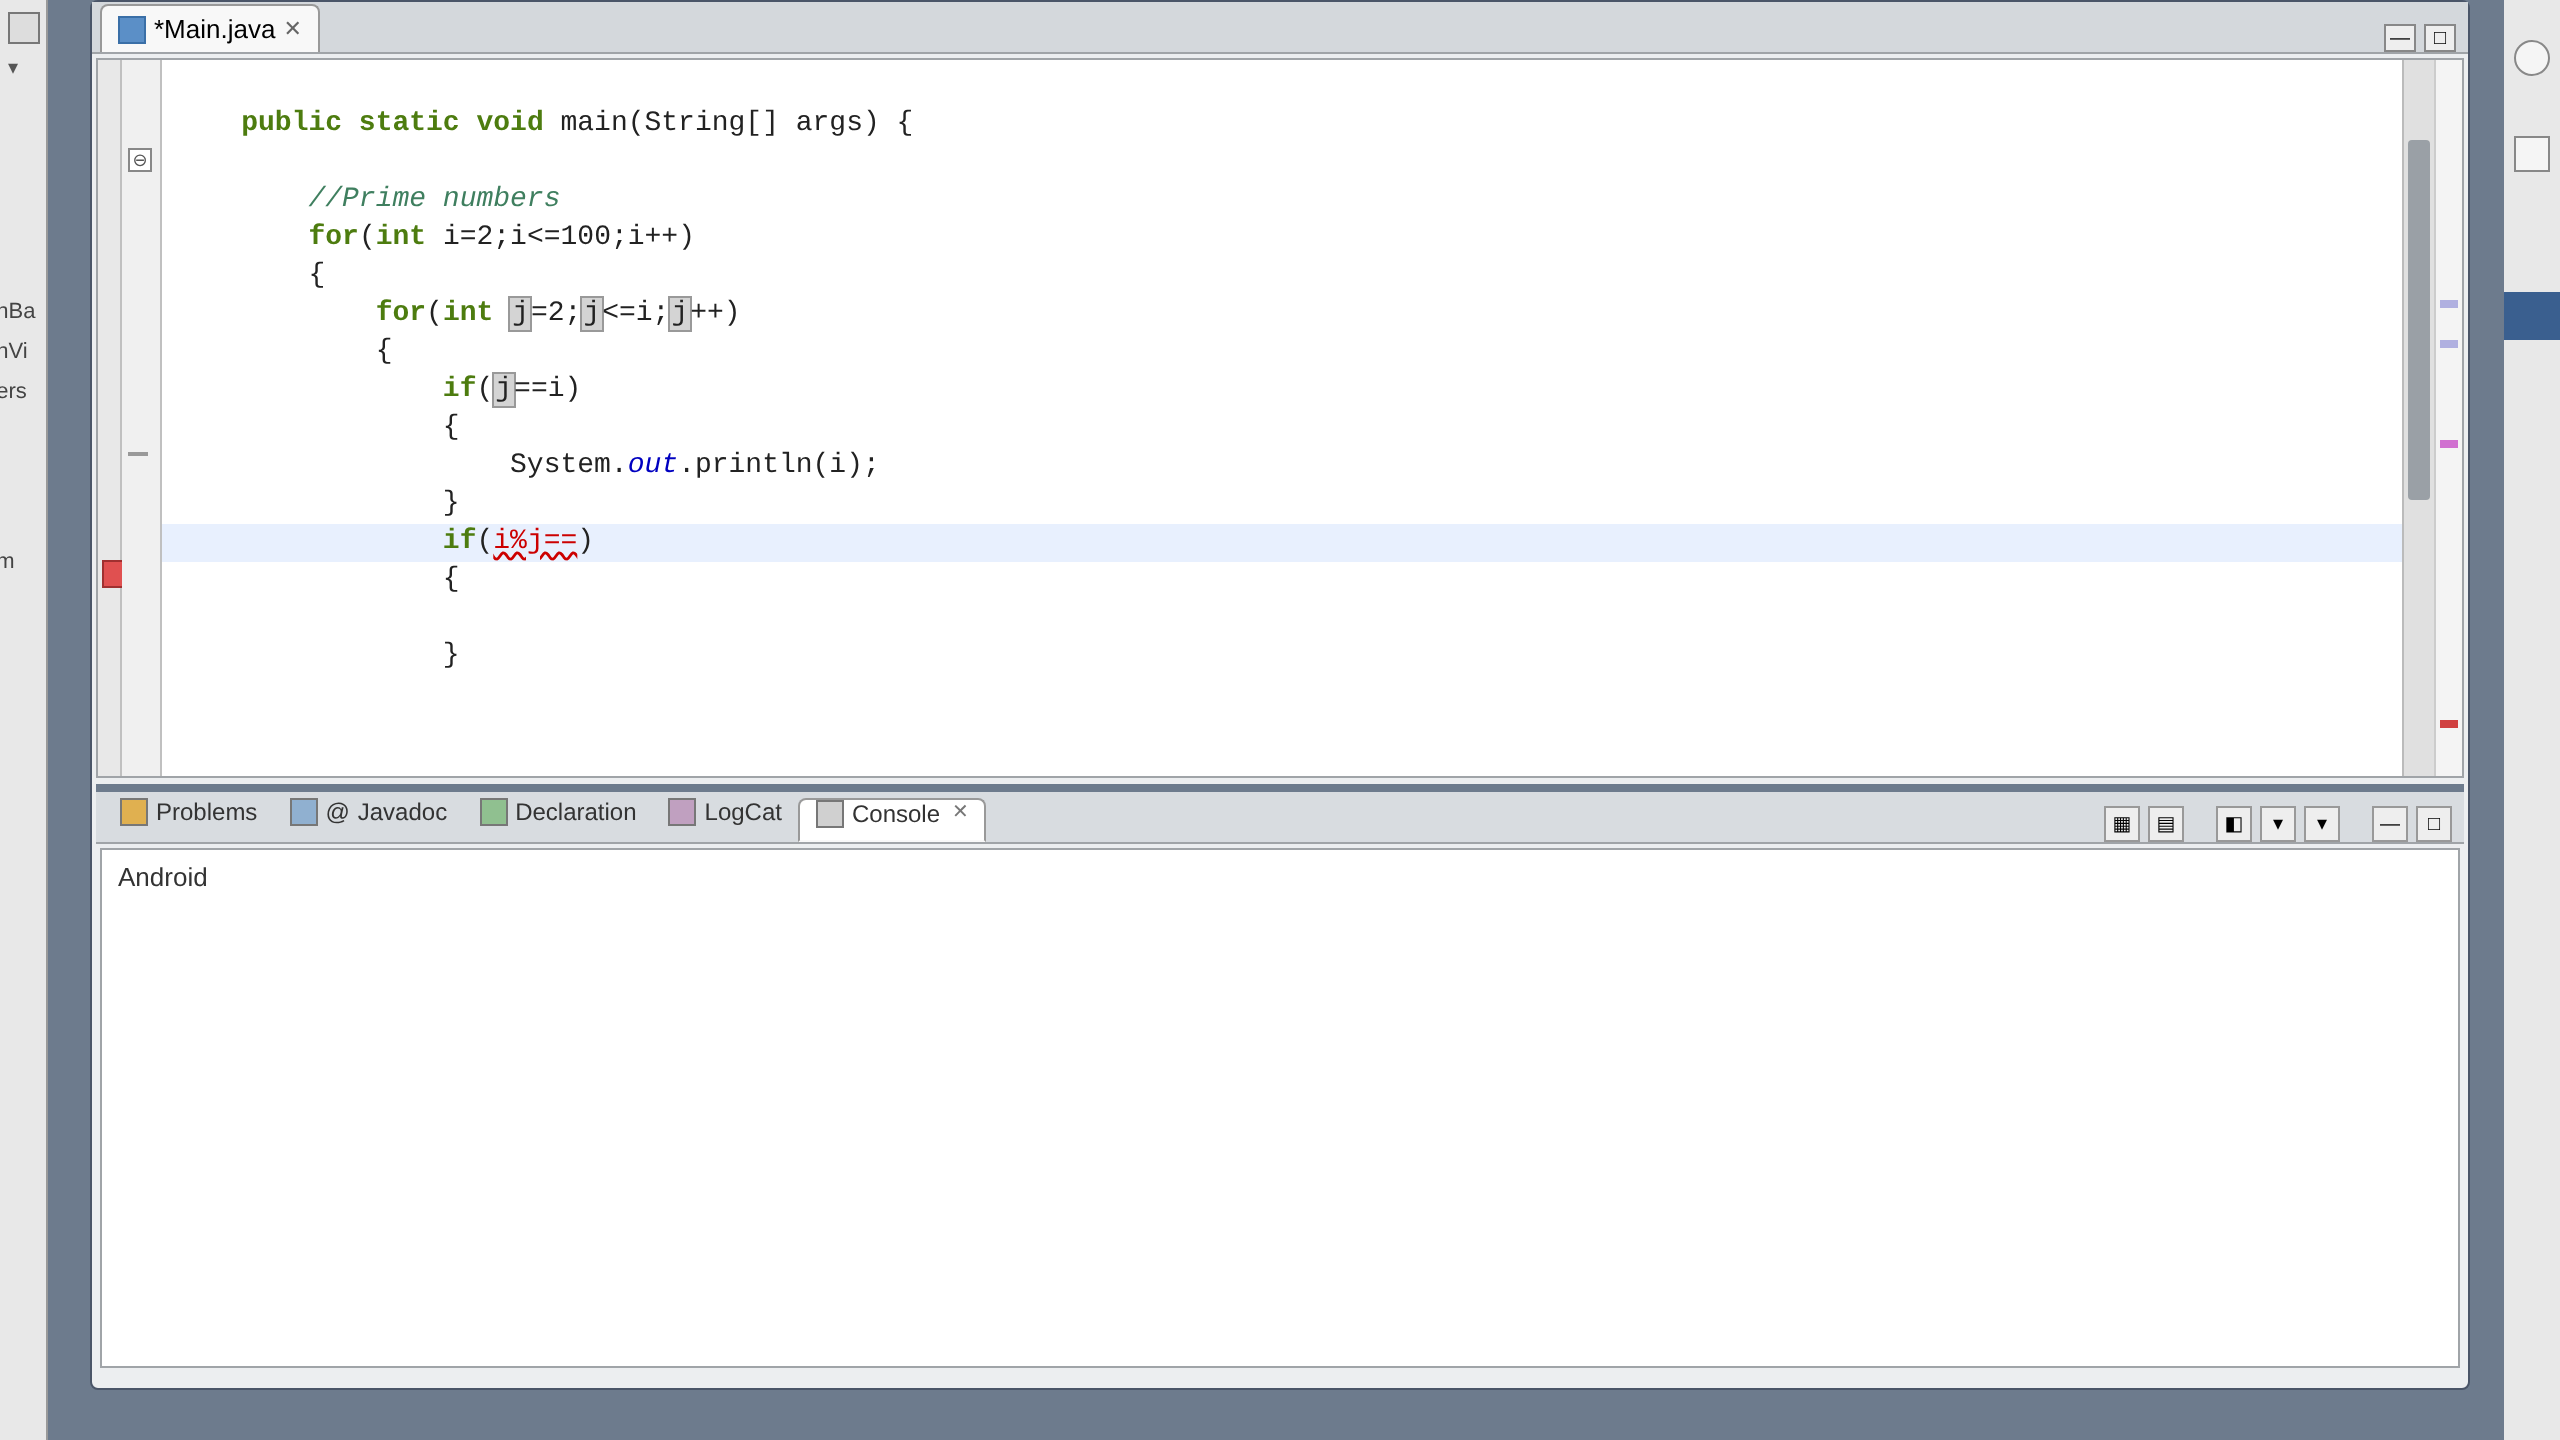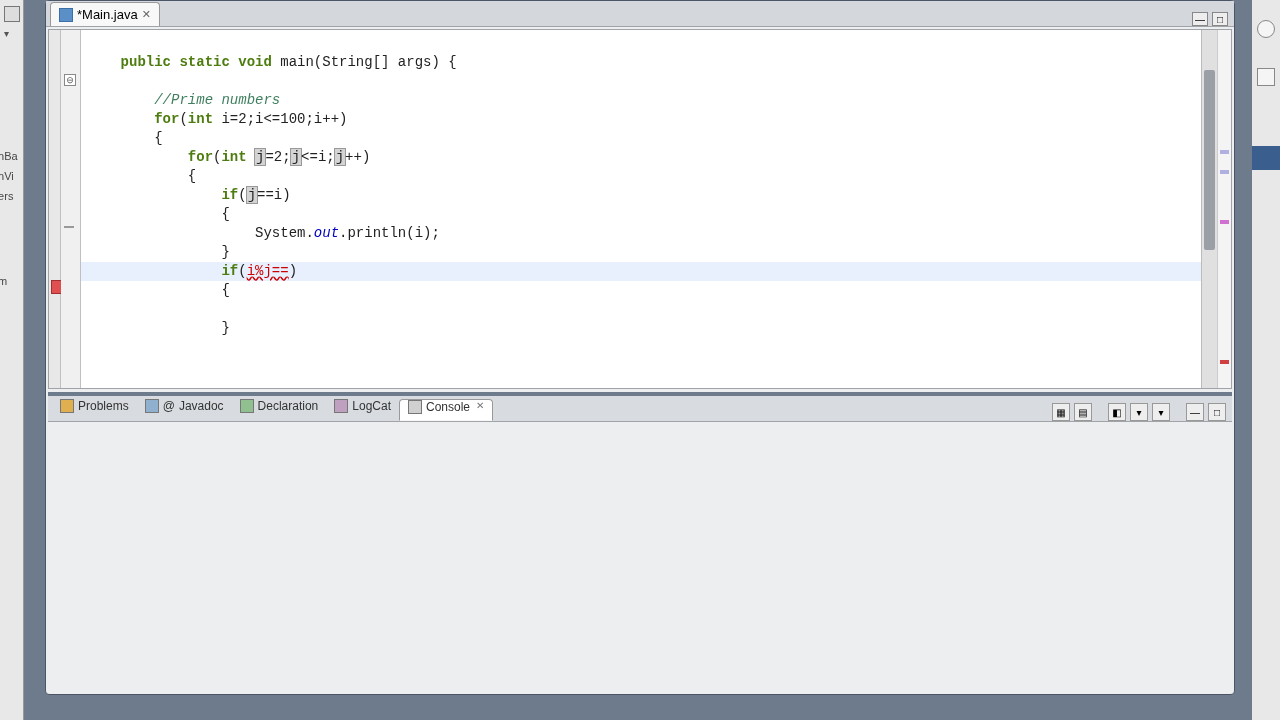--- a/index.html
+++ b/index.html
@@ -239,15 +239,18 @@
         <span class="tb-btn">▤</span>
         <div style="width:8px"></div>
         <span class="tb-btn">◧</span>
         <span class="tb-btn">▾</span>
         <span class="tb-btn">▾</span>
         <div style="width:8px"></div>
         <span class="tb-btn">—</span>
         <span class="tb-btn">□</span>
       </div>
     </div>
+    <div class="console-body">
+      <div>Android</div>
+    </div>
   </div>
 
 </div>
 
 </body></html>

